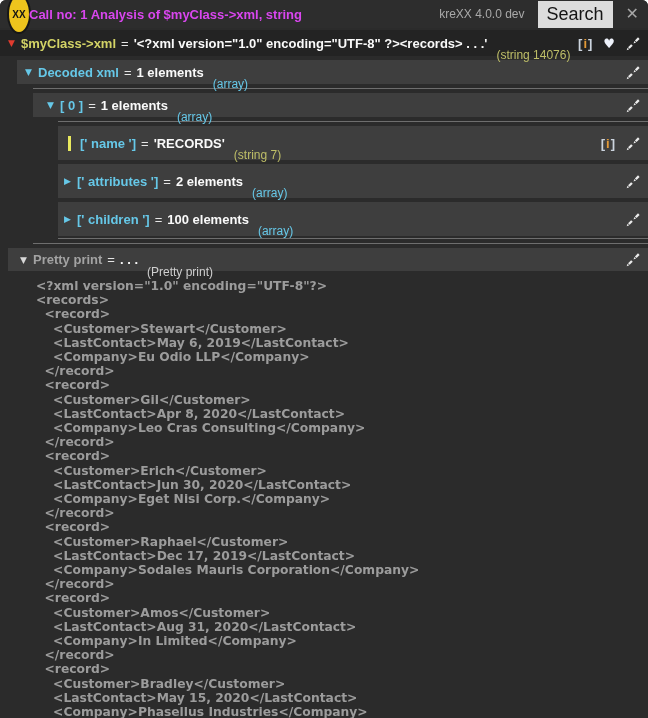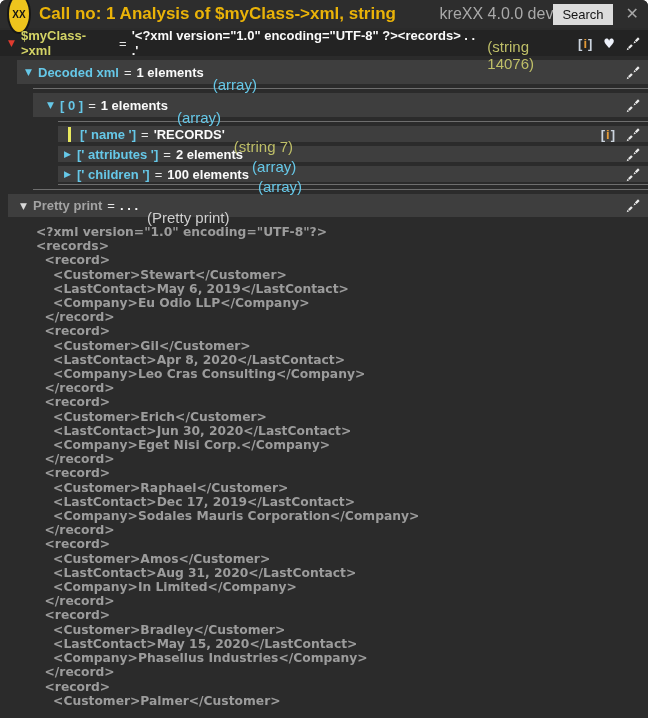--- a/index.html
+++ b/index.html
@@ -8,53 +8,53 @@
   .wrap{width:648px;height:718px;background:var(--bg,#2b2b2b);
         border-radius:6px 6px 0 0;overflow:hidden;box-sizing:border-box;}
 
   
   .hdr{height:28px;background:var(--header-bg,#2d2d2d);display:flex;
        align-items:center;padding:0 9px;}
   .logo{width:20px;height:36px;border-radius:50%;flex:0 0 auto;
         background:var(--logo-yellow,#eec41d);color:#141414;font-weight:bold;
         font-size:10px;display:flex;align-items:center;justify-content:center;
         box-shadow:0 0 0 2px #171717;}
-  .title{color:#eab308;font-size:17px;font-weight:bold;margin-left:10px;}
+  .title{color:#d946ef;font-size:13px;font-weight:bold;}
   .spacer{flex:1;}
-  .version{color:#a9a9a9;font-size:16px;}
-  .search-btn{background:#dcdcdc;border:0;color:#151515;font-size:13px;
+  .version{color:#a9a9a9;font-size:12px;margin-right:13px;}
+  .search-btn{background:#dcdcdc;border:0;color:#151515;font-size:18px;
         padding:3px 9px;font-family:inherit;margin-right:13px;cursor:pointer;}
   .close{color:#a6a6a6;font-size:16px;line-height:16px;cursor:pointer;
         font-family:"DejaVu Sans",sans-serif;}
 
   
   .row{display:flex;align-items:center;background:var(--row-bg,#3e3e3e);
        height:24px;font-size:13px;}
   .tri{font-size:9px;width:13px;flex:0 0 auto;
        font-family:"DejaVu Sans",sans-serif;}
   .red{color:var(--red-triangle,#e23b2e);} .cy{color:var(--cyan,#66c8e8);}
   .wh{color:#d8d8d8;}
   .key{font-weight:bold;}
   .ykey{color:var(--yellow,#d3d366);} .ckey{color:var(--cyan,#66c8e8);}
   .wkey{color:#a3a3a3;}
   .eq{color:#e6e6e6;margin:0 5px;}
   .val{color:var(--value-white,#fafafa);font-weight:bold;}
-  .type{font-size:15px;margin-left:9px;margin-top:24px;}
+  .type{font-size:12px;margin-left:9px;margin-top:24px;}
   .ytype{color:#bfbf68;} .ctype{color:var(--cyan,#66c8e8);} .wtype{color:#cfcfcf;}
 
   .row-main{background:var(--main-row-bg,#232323);height:26px;
             margin:2px 0 4px;padding-left:8px;}
   .block1{margin-left:17px;}
   .row-decoded{padding-left:8px;margin-bottom:4px;}
   .kids1{margin-left:16px;border-top:1px solid var(--divider,#6e6e6e);
          border-bottom:1px solid var(--divider,#6e6e6e);padding:4px 0;}
   .row-zero{padding-left:14px;margin-bottom:4px;}
   .kids2{margin-left:25px;border-top:1px solid var(--divider,#6e6e6e);
          border-bottom:1px solid var(--divider,#6e6e6e);padding:4px 0 2px;}
-  .leaf{height:16px;padding-left:6px;margin-bottom:4px;}
+  .leaf{height:34px;padding-left:6px;margin-bottom:4px;}
   .leaf:last-child{margin-bottom:0;}
   .bar{width:3px;height:15px;background:#e9e95e;margin-left:4px;flex:0 0 auto;}
   .bar + .key{margin-left:9px;}
   .tri + .key{margin-left:0;}
   .row-pretty{margin:4px 0 0 8px;height:23px;padding-left:12px;}
 
   
   .right{margin-left:auto;display:flex;align-items:center;gap:11px;
          padding-right:7px;}
   .info{font-weight:bold;font-size:13px;cursor:pointer;}

